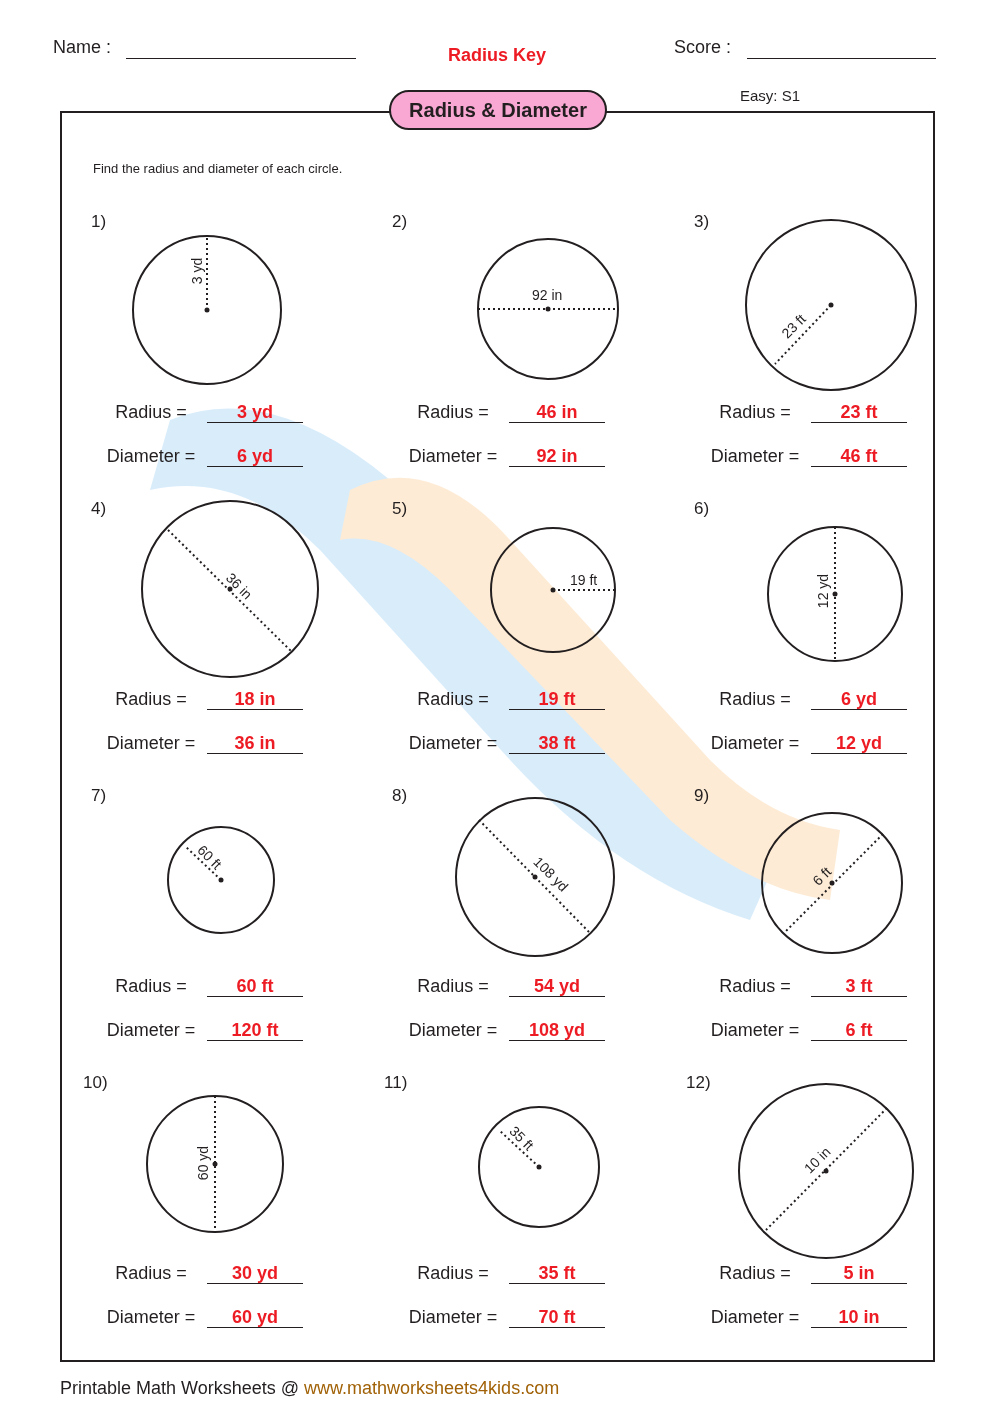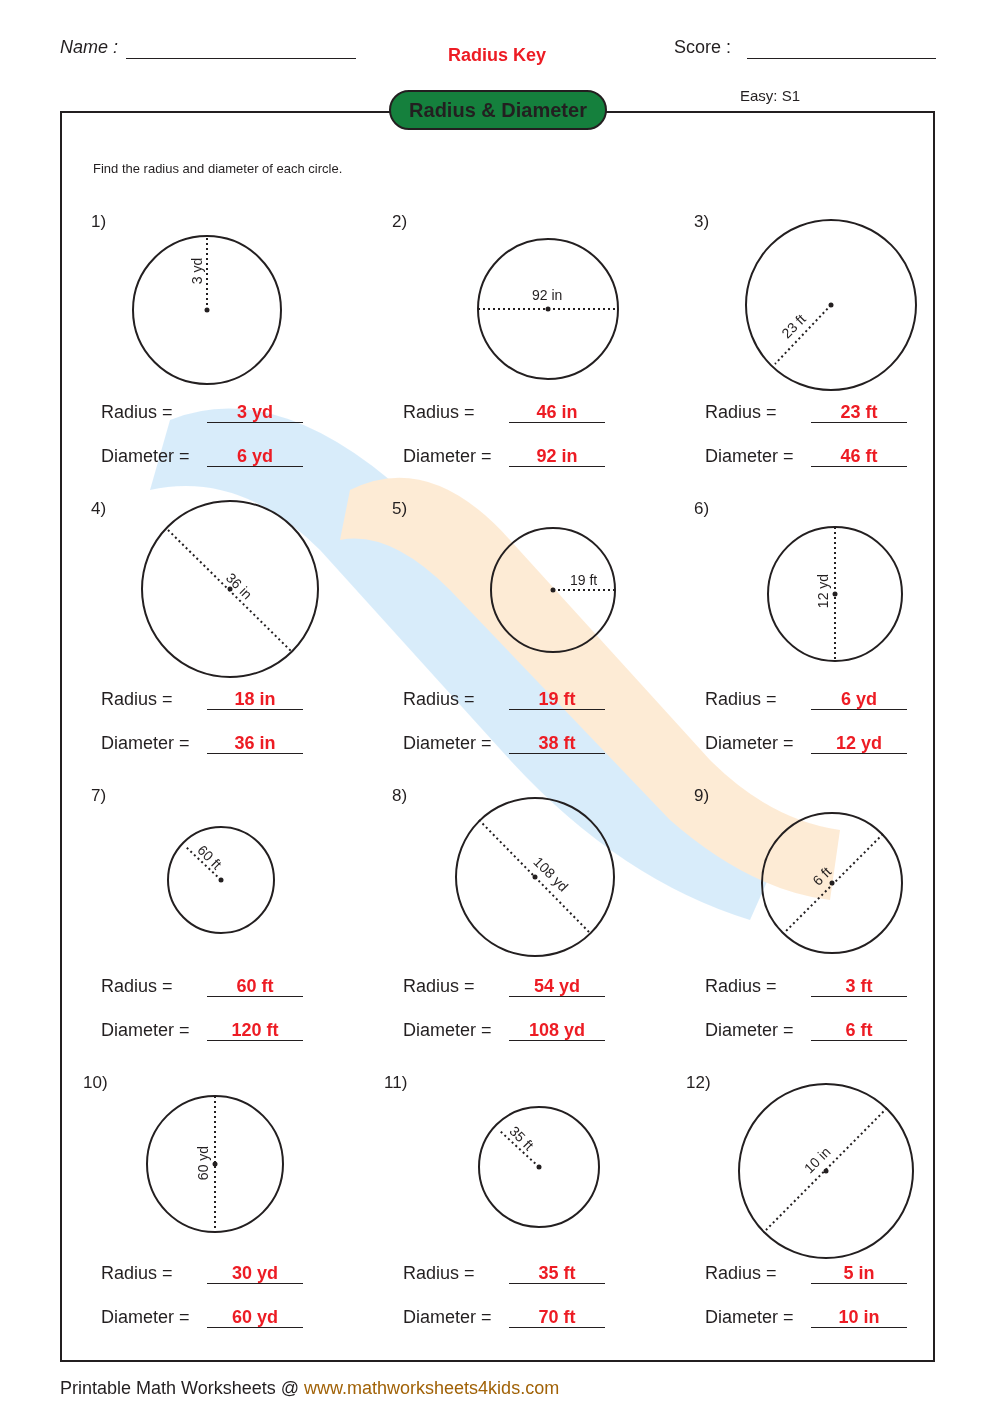--- a/index.html
+++ b/index.html
@@ -5,40 +5,40 @@
   html, body { margin: 0; padding: 0; background: #ffffff; }
   body { width: 1000px; height: 1415px; position: relative; overflow: hidden;
          font-family: "Liberation Sans", "DejaVu Sans", sans-serif; color: #231f20; }
   .abs { position: absolute; }
   .hdr-label { font-size: 18px; }
   .hdr-line { position: absolute; border-bottom: 1.3px solid #231f20; }
   .answer-key { font-size: 18px; font-weight: bold; color: #ed1c24; }
   .frame { position: absolute; left: 60px; top: 111px; width: 875px; height: 1251px;
            border: 2px solid #231f20; box-sizing: border-box; }
   .title-pill { position: absolute; left: 389px; top: 90px; width: 218px; height: 40px;
-                border: 2px solid #231f20; border-radius: 20px; background: #15803d;
+                border: 2px solid #231f20; border-radius: 20px; background: #f9a8d4;
                 box-sizing: border-box; display: flex; align-items: center; justify-content: center;
                 font-size: 20px; font-weight: bold; }
   .level { font-size: 15px; }
   .instr { font-size: 13px; }
   .qnum { position: absolute; font-size: 17px; }
   .ans-row { position: absolute; font-size: 18px; display: flex; align-items: flex-end; }
-  .ans-label { text-align: left; width: 100px; margin-right: 6px; }
+  .ans-label { text-align: center; width: 100px; margin-right: 6px; }
   .ans-blank { width: 96px; border-bottom: 1.5px solid #231f20; text-align: center;
                color: #ed1c24; font-weight: bold; font-size: 18px; line-height: 20px; }
   .footer { font-size: 18px; }
   .footer .url { color: #a16207; }
   svg.fig { position: absolute; left: 0; top: 0; overflow: visible; }
   .watermark { position: absolute; left: 150px; top: 360px; width: 700px; height: 600px;
                pointer-events: none; opacity: 0.18; }
 </style>
 </head>
 <body>
 
-<div class="abs hdr-label" style="left:60px; top:37px;font-style:italic;">Name :</div>
+<div class="abs hdr-label" style="left:53px; top:37px;">Name :</div>
 <div class="hdr-line" style="left:126px; top:42px; width:230px; height:16px;"></div>
 <div class="abs answer-key" style="left:448px; top:45px;">Radius Key</div>
 <div class="abs hdr-label" style="left:674px; top:37px;">Score :</div>
 <div class="hdr-line" style="left:747px; top:42px; width:189px; height:16px;"></div>
 
 <div class="frame"></div>
 <div class="title-pill">Radius &amp; Diameter</div>
 <div class="abs level" style="left:740px; top:87px;">Easy: S1</div>
 <div class="abs instr" style="left:93px; top:161px;">Find the radius and diameter of each circle.</div>
 

